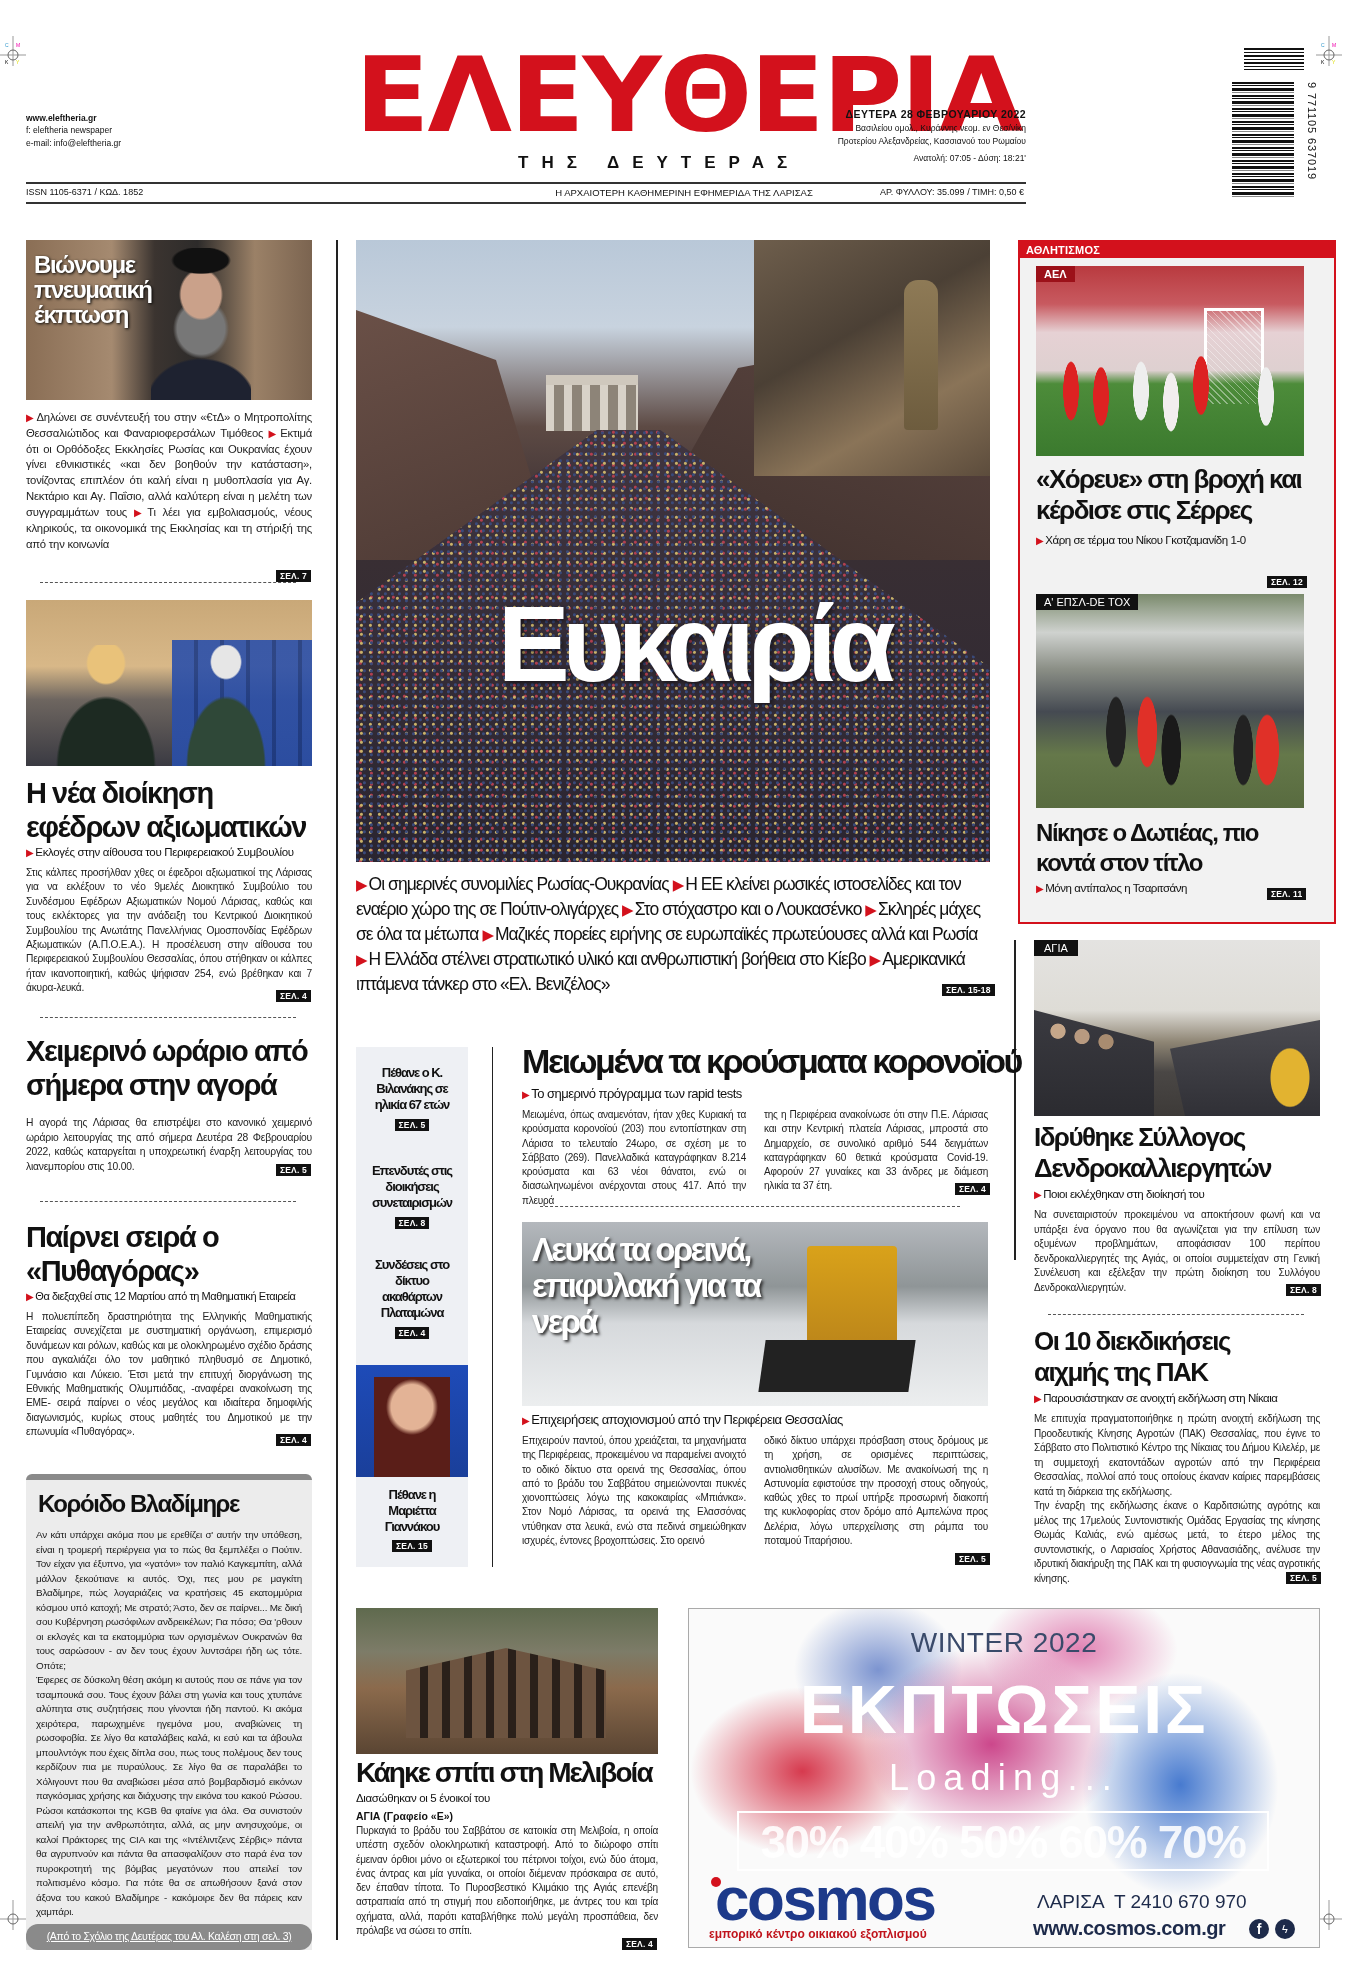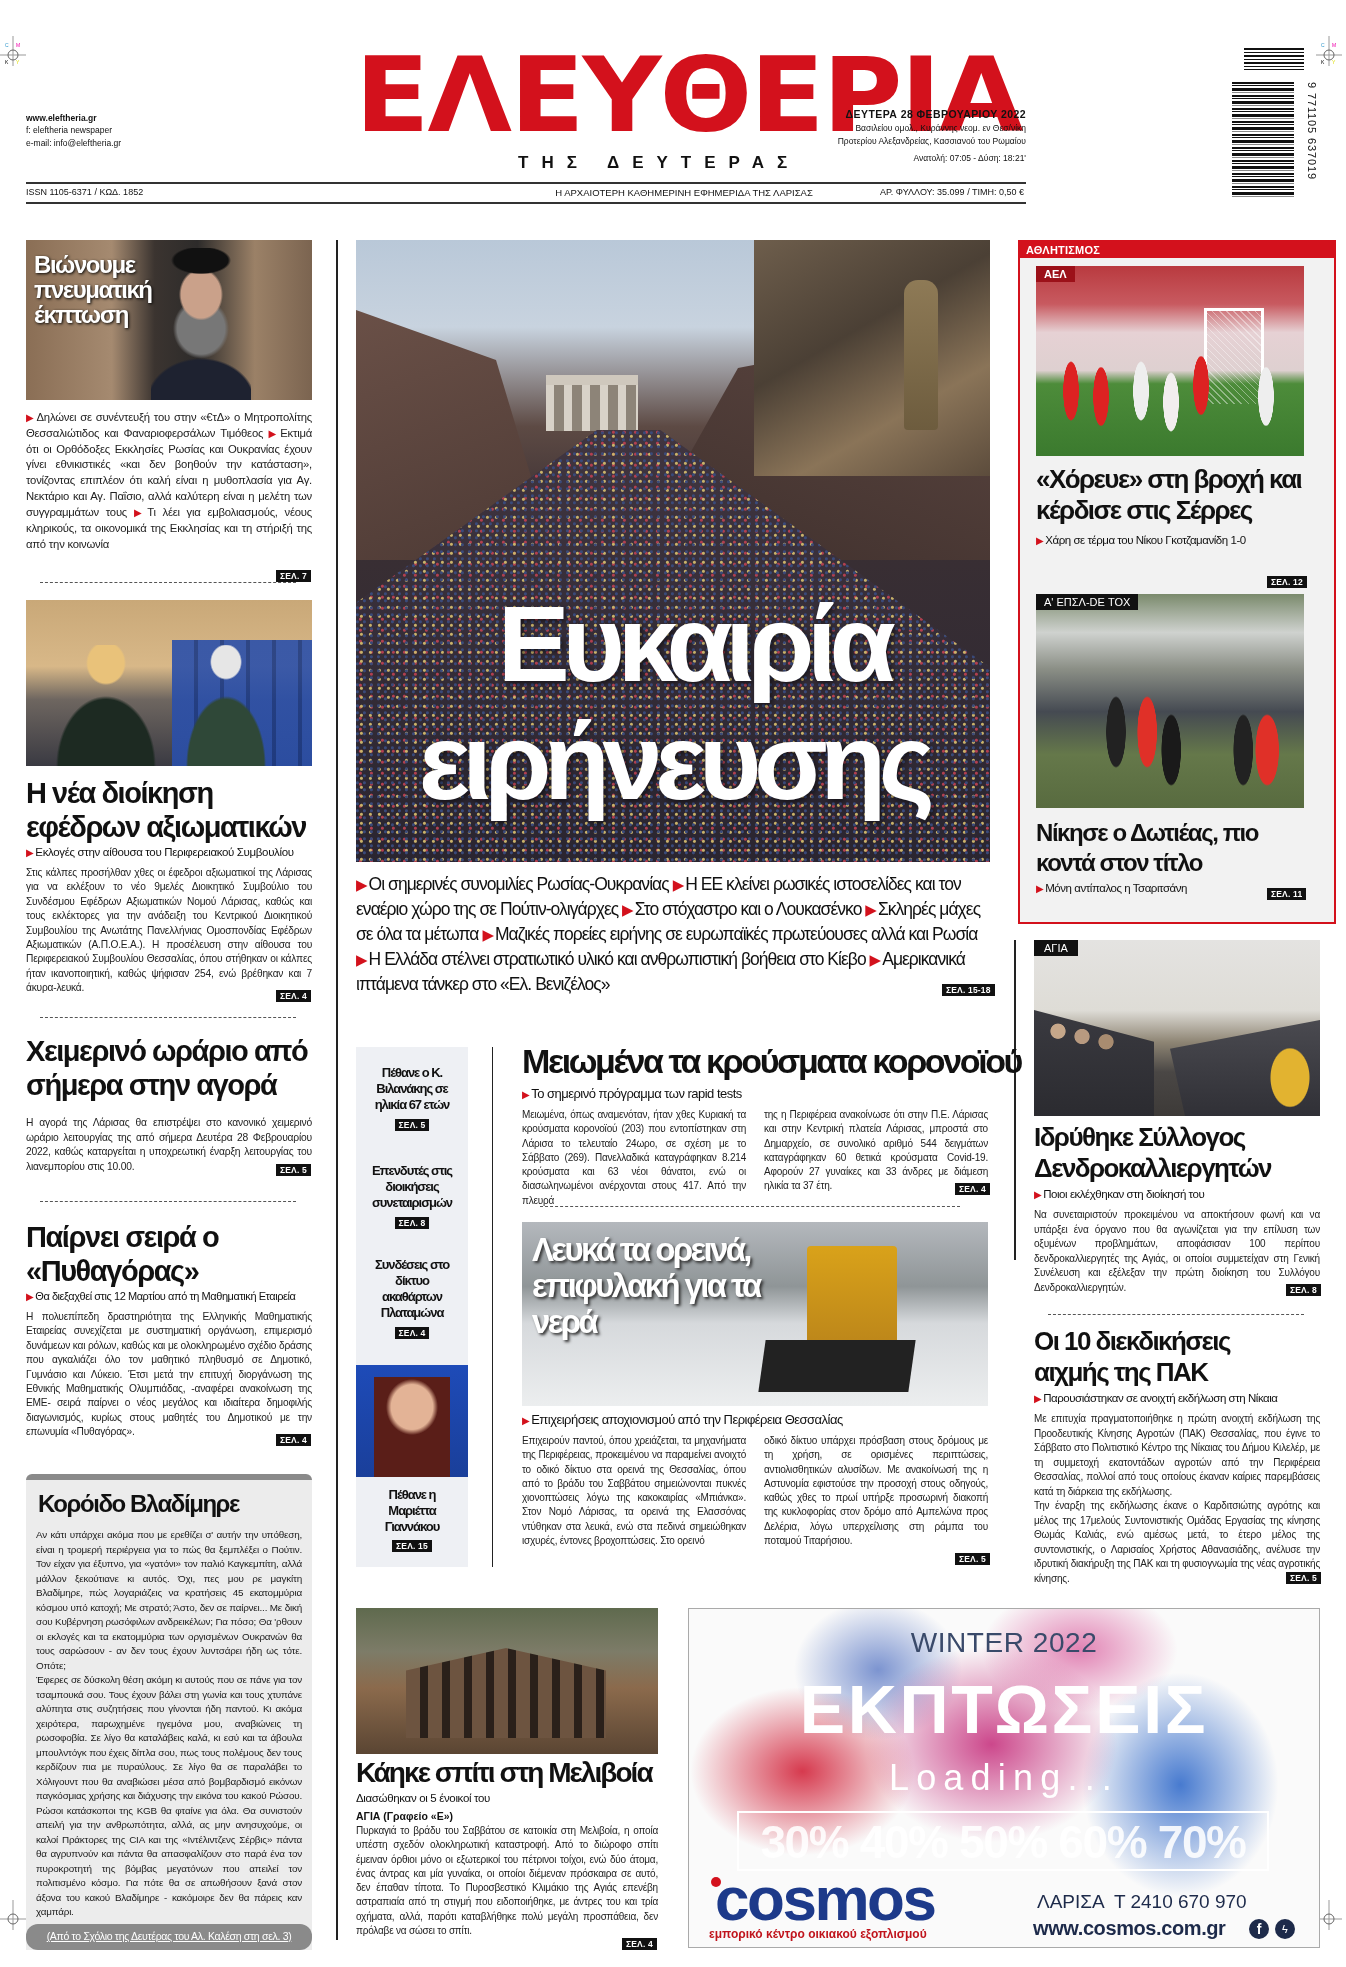--- a/index.html
+++ b/index.html
@@ -126,21 +126,20 @@
 <div class="abs photo" style="left:356px;top:240px;width:634px;height:622px;background:linear-gradient(180deg,#b9c8d8 0%,#c8d3df 14%,#5d4a44 30%,#3a2f33 45%,#2b2734 100%);">
   <div style="position:absolute;left:0;top:70px;width:200px;height:250px;background:linear-gradient(160deg,#6a5047,#4d3a35);clip-path:polygon(0 0,70% 20%,100% 100%,0 100%);"></div>
   <div style="position:absolute;right:0;top:80px;width:360px;height:240px;background:linear-gradient(200deg,#5d4741,#3f302d);clip-path:polygon(30% 20%,100% 0,100% 100%,0 100%);"></div>
   <div style="position:absolute;left:190px;top:135px;width:92px;height:56px;background:repeating-linear-gradient(90deg,#d8d2c8 0 8px,#8d8478 8px 18px);border-top:10px solid #cfc8bd;"></div>
   <div style="position:absolute;left:0;top:190px;width:634px;height:432px;background:radial-gradient(circle at 20% 40%,#3a4a7a 1px,transparent 2px) 0 0/7px 7px,radial-gradient(circle at 60% 70%,#c9b26a 1px,transparent 2px) 0 0/9px 9px,radial-gradient(circle at 40% 20%,#b24050 1px,transparent 2px) 0 0/11px 11px,linear-gradient(180deg,#403540,#2a2530);clip-path:polygon(38% 0,48% 0,100% 55%,100% 100%,0 100%,0 40%);"></div>
   <div style="position:absolute;right:0;top:0;width:236px;height:236px;background:linear-gradient(150deg,#6e5e4c,#4b4035 40%,#8a7458 70%,#5c4c3c);">
     <div style="position:absolute;left:150px;top:40px;width:34px;height:150px;background:linear-gradient(180deg,#8e7a56,#6d5c3e);border-radius:14px 14px 4px 4px;"></div>
   </div>
   <div style="position:absolute;left:0;right:0;top:345px;text-align:center;color:#fff;font-weight:bold;font-size:108px;line-height:118px;letter-spacing:-0.07em;text-shadow:2px 2px 6px rgba(0,0,0,0.6);">
     <div style="padding-left:40px">Ευκαιρία</div>
-    <div>ειρήνευσης</div>
   </div>
 </div>
 
 <div class="abs" style="left:356px;top:872px;width:634px;font-size:17.5px;line-height:25px;letter-spacing:-0.055em;color:#111;">
   <span class="tri" style="font-size:15px">▶</span><span>Οι σημερινές συνομιλίες Ρωσίας-Ουκρανίας</span>
   <span class="tri" style="font-size:15px">▶</span><span>Η ΕΕ κλείνει ρωσικές ιστοσελίδες και τον εναέριο χώρο της σε Πούτιν-ολιγάρχες</span>
   <span class="tri" style="font-size:15px">▶</span><span>Στο στόχαστρο και ο Λουκασένκο</span>
   <span class="tri" style="font-size:15px">▶</span><span>Σκληρές μάχες σε όλα τα μέτωπα</span>
   <span class="tri" style="font-size:15px">▶</span><span>Μαζικές πορείες ειρήνης σε ευρωπαϊκές πρωτεύουσες αλλά και Ρωσία</span>
   <span class="tri" style="font-size:15px">▶</span><span>Η Ελλάδα στέλνει στρατιωτικό υλικό και ανθρωπιστική βοήθεια στο Κίεβο</span>

